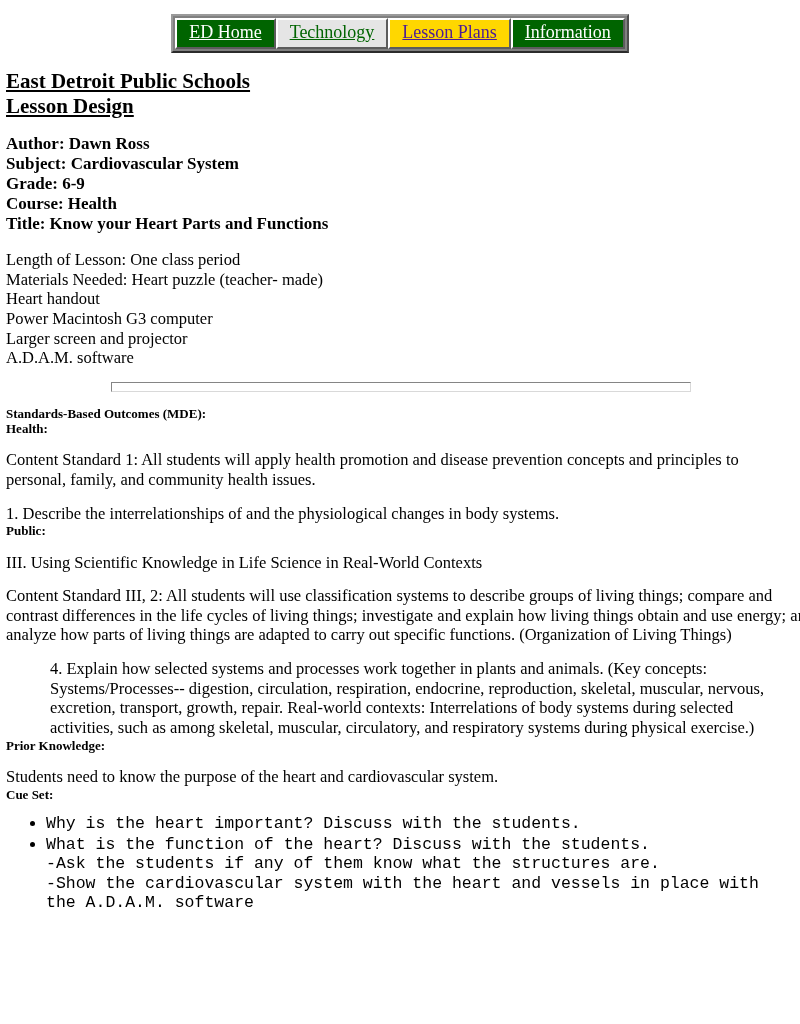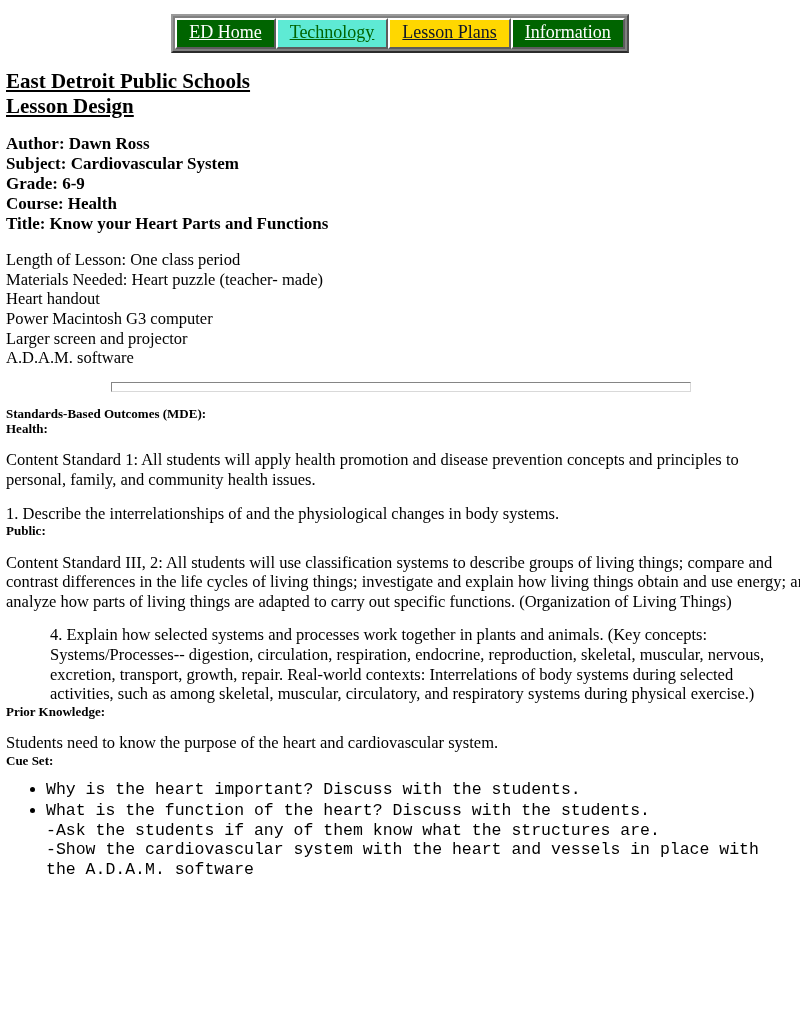--- a/index.html
+++ b/index.html
@@ -38,30 +38,30 @@
     padding: 2px 12px 4px 12px;
     text-align: center;
     font-size: 18px;
     white-space: nowrap;
     border-top: 2px solid #ffffff;
     border-left: 2px solid #ffffff;
     border-right: 2px solid #5c5c5c;
     border-bottom: 2px solid #5c5c5c;
   }
   td.nav-green { background: #006400; }
-  td.nav-cream { background: #5eead4; }
+  td.nav-cream { background: #e5e5e5; }
   td.nav-gold  { background: #ffd700; }
 
   table.navbar td a {
     text-decoration: underline;
     font-family: "Liberation Serif", "DejaVu Serif", serif;
   }
   td.nav-green a { color: #ffffff; }
   td.nav-cream a { color: #006400; }
-  td.nav-gold  a { color: #0f172a; }
+  td.nav-gold  a { color: #4c1d95; }
 
   
   .doc {
     padding: 0 4px 0 6px;
   }
   h2.doc-title {
     font-size: 21px;
     font-weight: bold;
     margin: 16px 0 0 0;
     line-height: 1.18;
@@ -178,20 +178,21 @@
   <p class="head">Standards-Based Outcomes (MDE):</p>
 
   <p class="head">Health:</p>
 
   <p class="para">Content Standard 1: All students will apply health promotion and disease prevention concepts and principles to personal, family, and community health issues.</p>
 
   <p class="para">1. Describe the interrelationships of and the physiological changes in body systems.</p>
 
   <p class="head">Public:</p>
 
+  <p class="para">III. Using Scientific Knowledge in Life Science in Real-World Contexts</p>
 
   <p class="para wide-para">Content Standard III, 2: All students will use classification systems to describe groups of living things; compare and contrast differences in the life cycles of living things; investigate and explain how living things obtain and use energy; and analyze how parts of living things are adapted to carry out specific functions. (Organization of Living Things)</p>
 
   <blockquote class="indent">4. Explain how selected systems and processes work together in plants and animals. (Key concepts: Systems/Processes-- digestion, circulation, respiration, endocrine, reproduction, skeletal, muscular, nervous, excretion, transport, growth, repair. Real-world contexts: Interrelations of body systems during selected activities, such as among skeletal, muscular, circulatory, and respiratory systems during physical exercise.)</blockquote>
 
   <p class="head">Prior Knowledge:</p>
 
   <p class="para">Students need to know the purpose of the heart and cardiovascular system.</p>
 
   <p class="head">Cue Set:</p>

